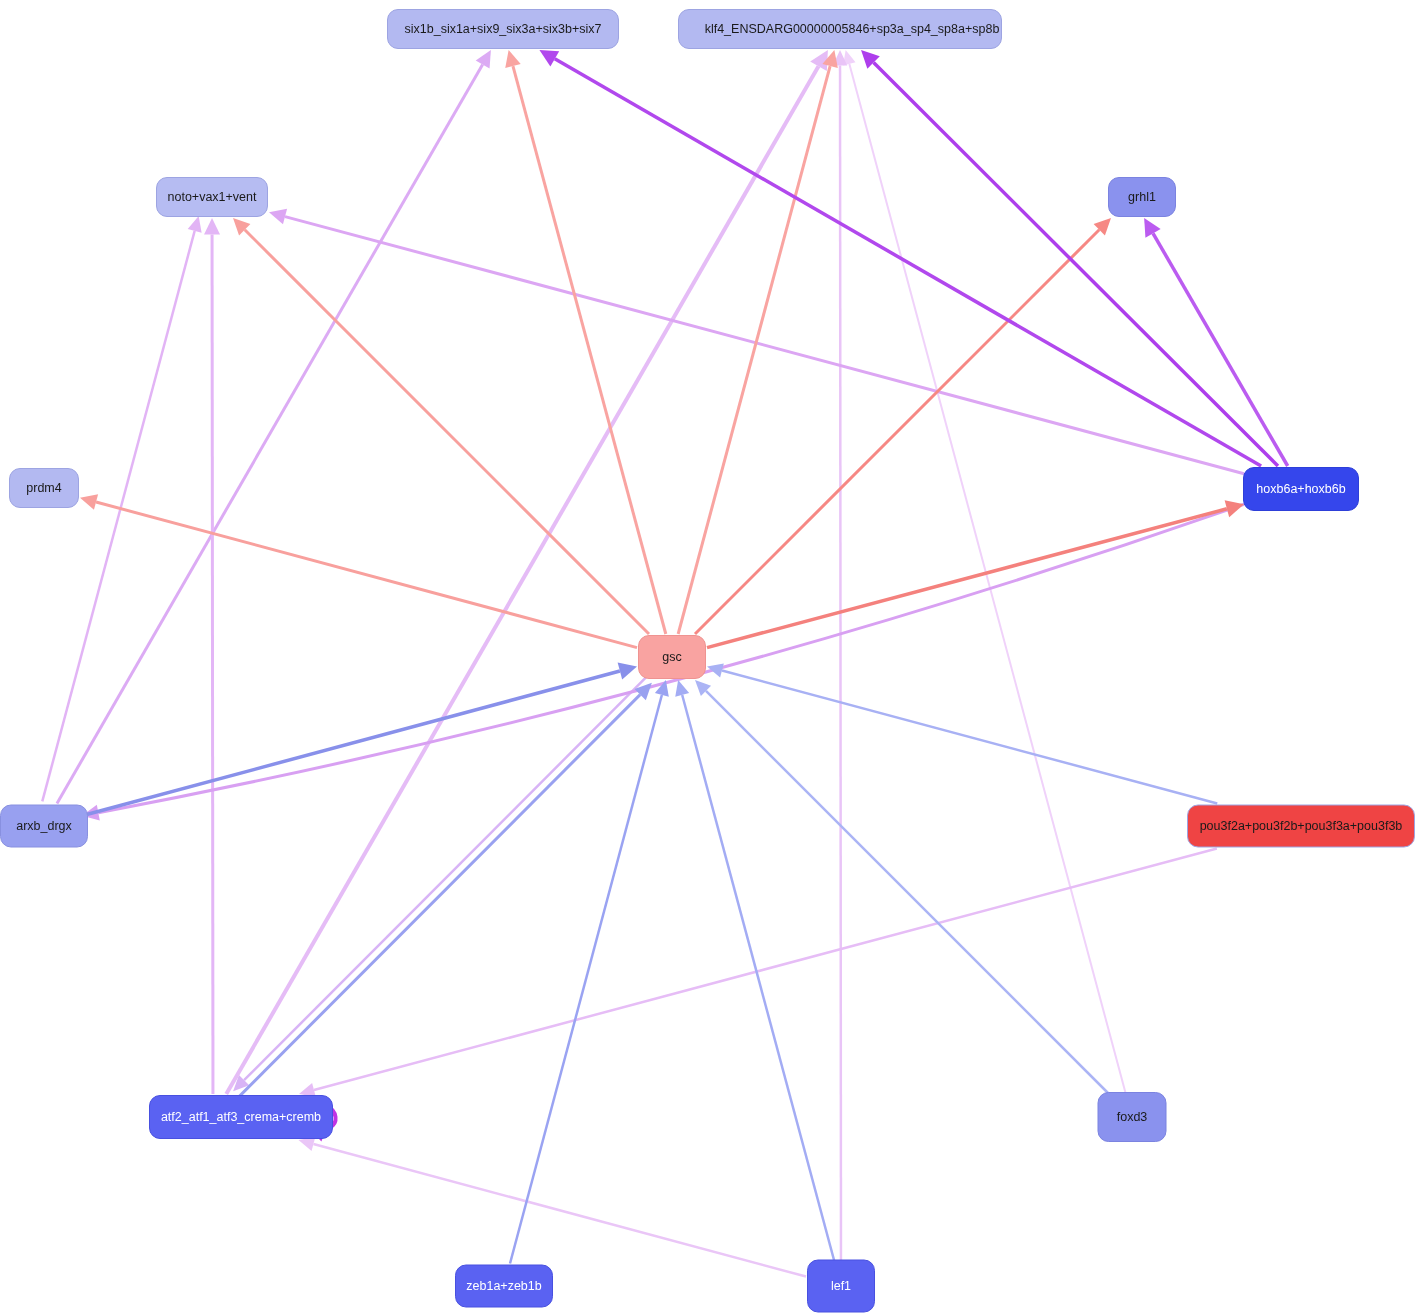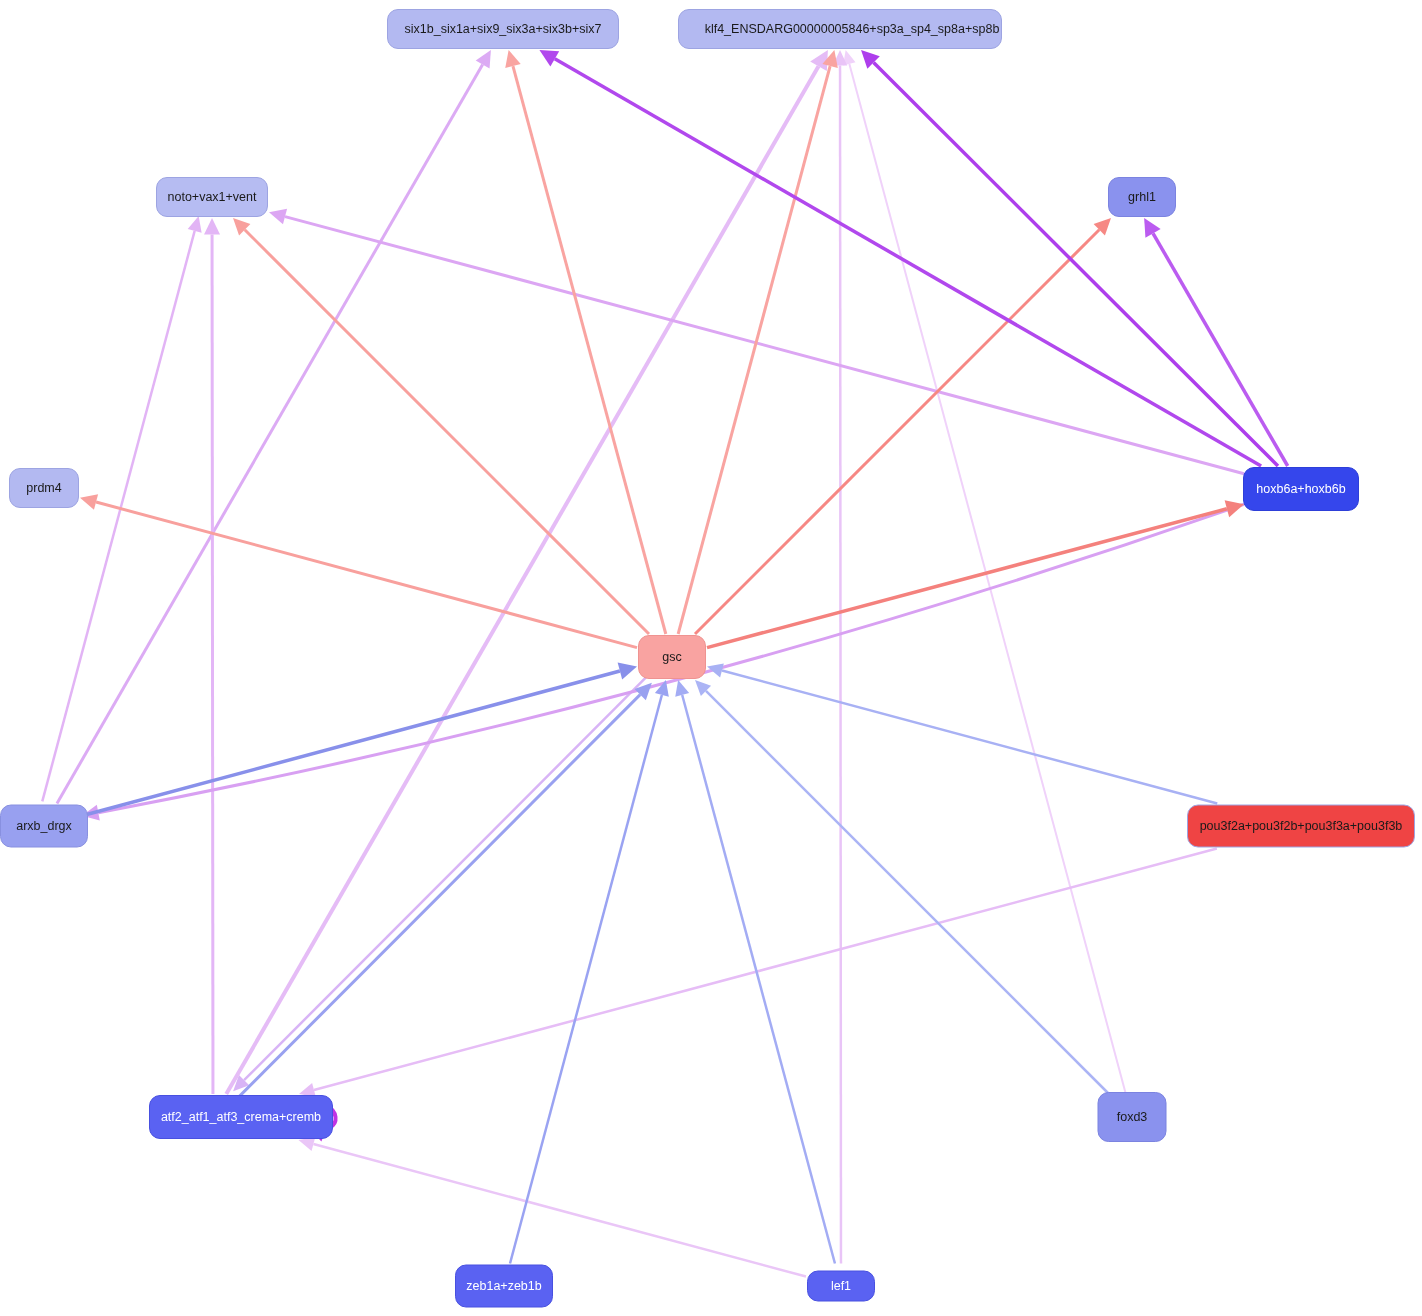--- a/index.html
+++ b/index.html
@@ -104,17 +104,17 @@
       </div>
       <div class="node" style="left: 213px; top: 1117px; width: 184px; height: 44px; background: rgb(90, 98, 242); color: rgb(255, 255, 255); border: 1px solid rgb(72, 80, 224); margin-left: 28px;">
         <span>atf2_atf1_atf3_crema+cremb</span>
       </div>
       <div class="node" style="left: 1132px; top: 1117px; width: 69px; height: 50px; background: rgb(138, 146, 238); color: rgb(26, 26, 26); border: 1px solid rgb(123, 131, 224);">
         <span>foxd3</span>
       </div>
       <div class="node" style="left: 504px; top: 1286px; width: 98px; height: 43px; background: rgb(90, 98, 242); color: rgb(255, 255, 255); border: 1px solid rgb(72, 80, 224);">
         <span>zeb1a+zeb1b</span>
       </div>
-      <div class="node" style="left: 841px; top: 1286px; width: 68px; height: 31px; background: rgb(90, 98, 242); color: rgb(255, 255, 255); border: 1px solid rgb(72, 80, 224);">
+      <div class="node" style="left: 841px; top: 1286px; width: 68px; height: 53px; background: rgb(90, 98, 242); color: rgb(255, 255, 255); border: 1px solid rgb(72, 80, 224);">
         <span>lef1</span>
       </div>
     </div>
 </div>
 
 </body></html>

